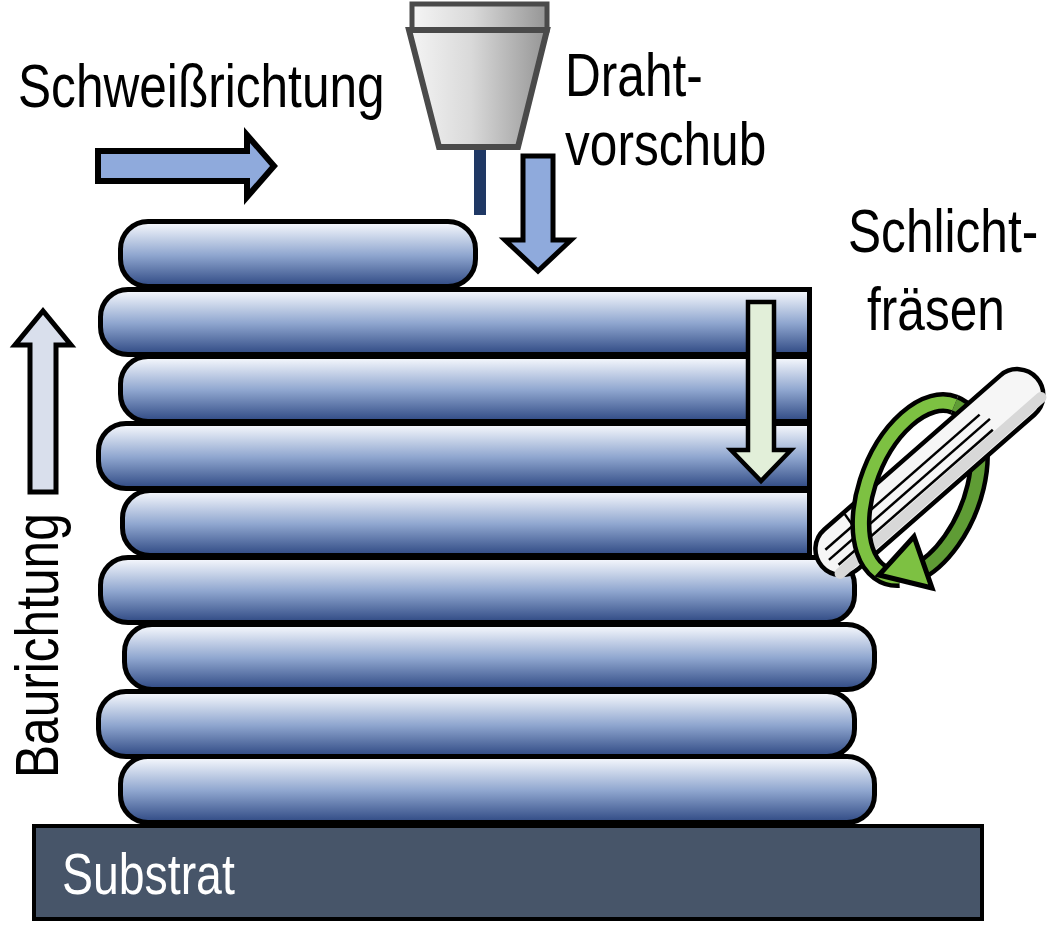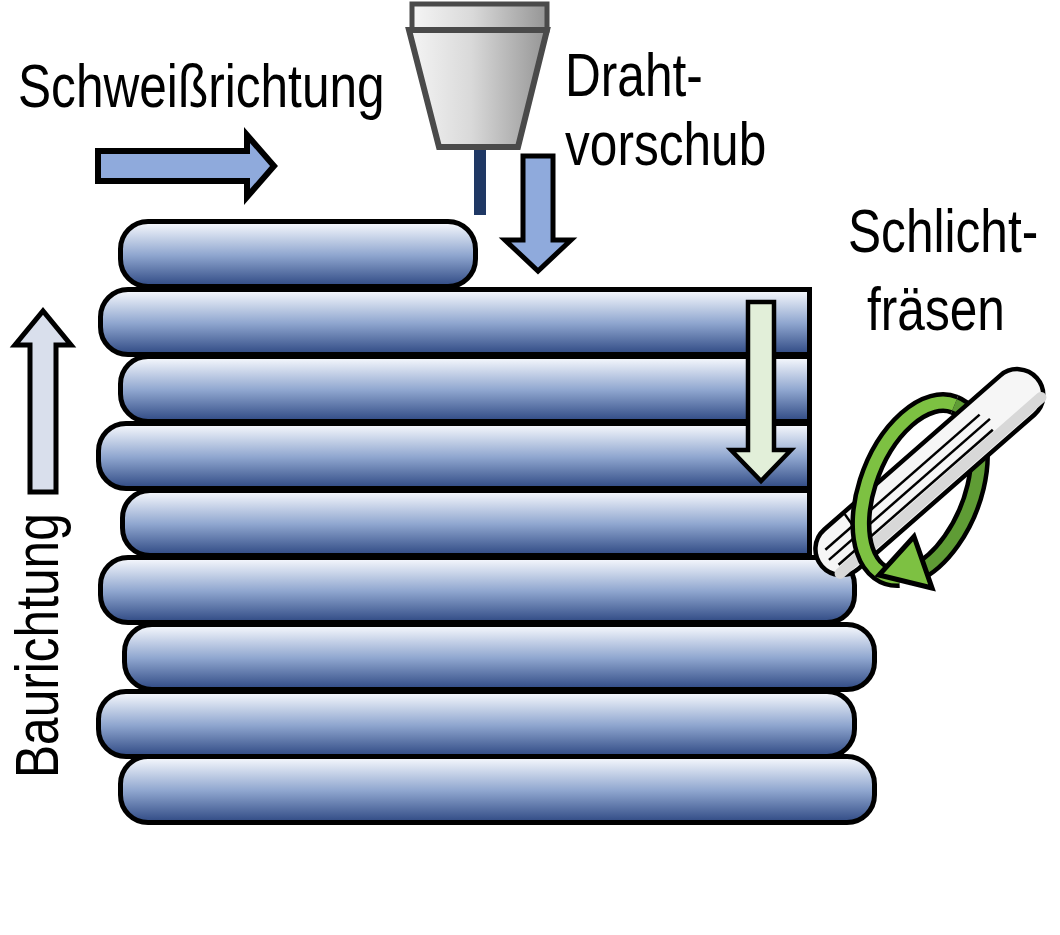--- a/index.html
+++ b/index.html
@@ -59,20 +59,23 @@
   <div class="bead" style="left:118px;top:754px;width:759px;height:71px;"></div>
   <div class="bead" style="left:96px;top:689px;width:761px;height:70px;"></div>
   <div class="bead" style="left:122px;top:622px;width:755px;height:70px;"></div>
   <div class="bead" style="left:98px;top:555px;width:759px;height:70px;"></div>
   <div class="bead milled" style="left:120px;top:488px;width:692px;height:70px;"></div>
   <div class="bead milled" style="left:96px;top:421px;width:716px;height:70px;"></div>
   <div class="bead milled" style="left:118px;top:354px;width:694px;height:70px;"></div>
   <div class="bead milled" style="left:98px;top:287px;width:714px;height:70px;"></div>
   <div class="bead" style="left:118px;top:219px;width:360px;height:70px;"></div>
 
+  <div class="substrate">
+    <span class="label">Substrat</span>
+  </div>
 
   <svg class="overlay" viewBox="0 0 1060 935">
     <defs>
       <linearGradient id="torchGrad" x1="0" y1="0" x2="1" y2="0">
         <stop offset="0" style="stop-color:var(--torch_light,#f5f5f5)"></stop>
         <stop offset="0.45" style="stop-color:#d9d9d9"></stop>
         <stop offset="1" style="stop-color:var(--torch_dark,#959595)"></stop>
       </linearGradient>
     </defs>
 

